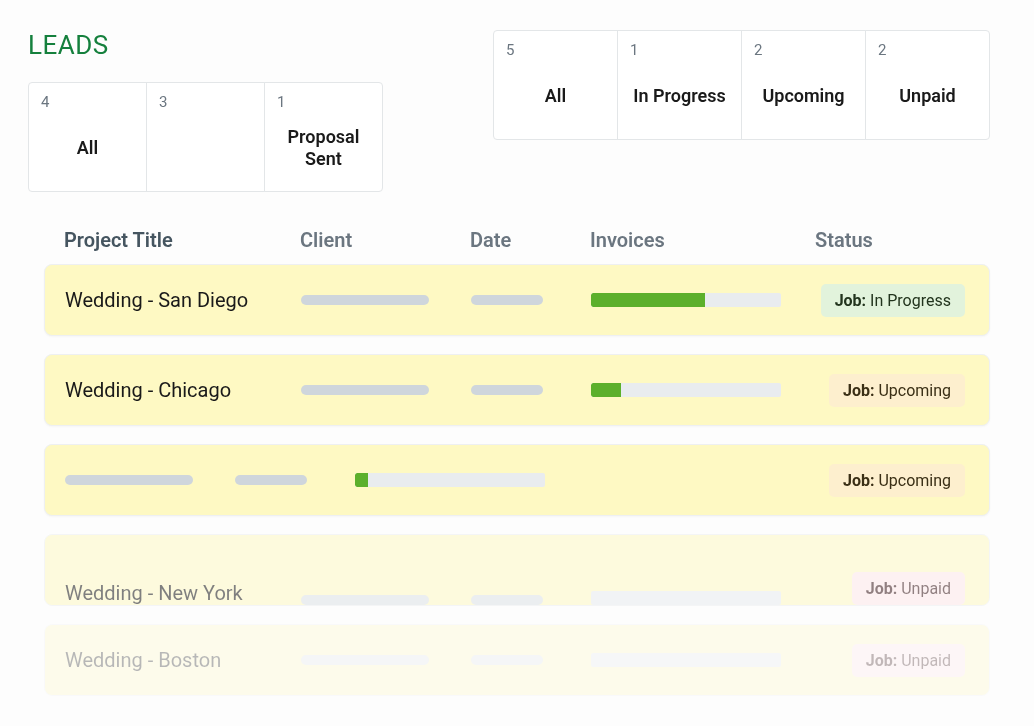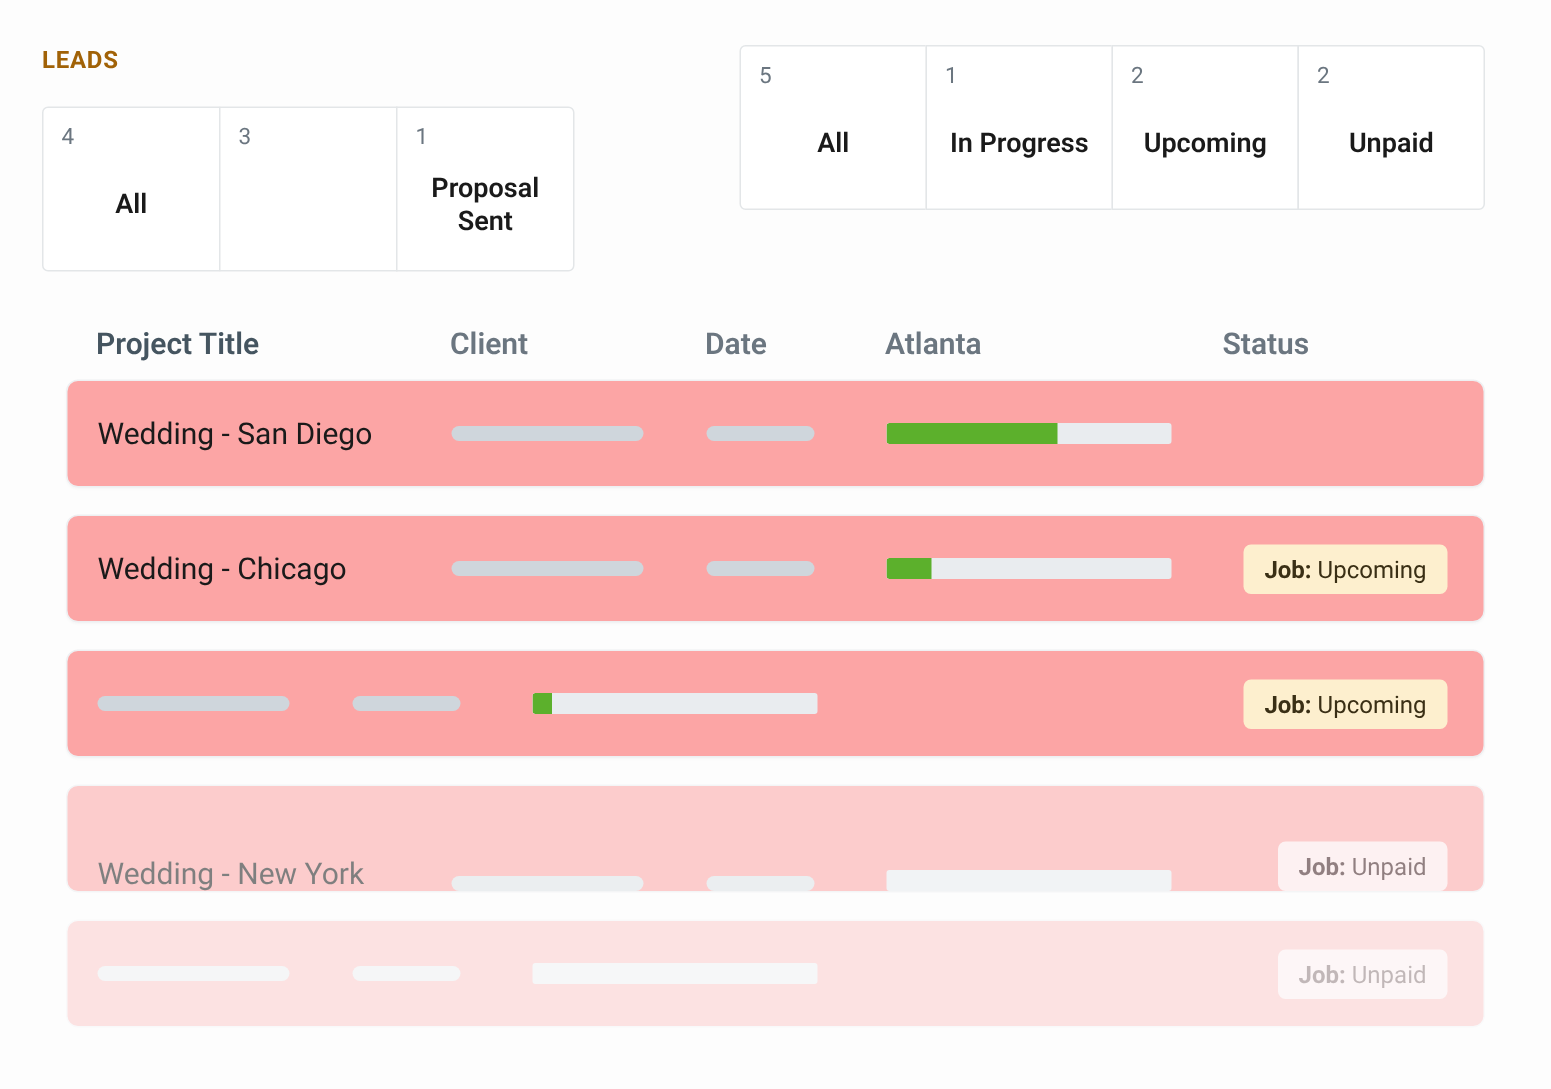--- a/index.html
+++ b/index.html
@@ -14,25 +14,25 @@
   }
   .top {
     display: flex;
     gap: 110px;
     margin-bottom: 36px;
   }
   .section {
     flex: 0 0 auto;
   }
   .section-title {
-    font-weight: 700;
-    font-size: 16px;
+    font-weight: 400;
+    font-size: 26px;
     letter-spacing: 0.5px;
     margin-bottom: 22px;
-    color: #a16207;
+    color: #15803d;
   }
   .cats {
     display: flex;
   }
   .cat {
     border: 1px solid #e3e6e8;
     background: #fff;
     width: 119px;
     height: 110px;
     padding: 10px 12px 0 12px;
@@ -70,21 +70,21 @@
     font-weight: 600;
     color: #6b7680;
     align-items: center;
   }
   .thead .col-title { width: 236px; color:#455560;}
   .thead .col-client { width: 170px; }
   .thead .col-date { width: 120px; }
   .thead .col-inv { width: 225px; }
   .thead .col-status { flex: 1; }
   .row {
-    background: #fca5a5;
+    background: #fef9c3;
     border: 1px solid #eef0f2;
     border-radius: 8px;
     margin-bottom: 18px;
     box-shadow: 0 1px 2px rgba(0,0,0,0.03);
     display: flex;
     align-items: center;
     height: 72px;
     padding: 0 20px;
   }
   .row .col-title  { width: 236px; font-size: 20px; font-weight: 400; color:#1a1a1a;}
@@ -168,37 +168,40 @@
       </div>
     </div>
   </div>
 </div>
 
 <div class="table-wrap">
   <div class="thead">
     <div class="col-title">Project Title</div>
     <div class="col-client">Client</div>
     <div class="col-date">Date</div>
-    <div class="col-inv">Atlanta</div>
+    <div class="col-inv">Invoices</div>
     <div class="col-status">Status</div>
   </div>
   <div id="rows">
       <div class="row">
         <div class="col-title">Wedding - San Diego</div>
         <div class="col-client">
           <div class="placeholder"></div>
         </div>
         <div class="col-date">
           <div class="placeholder"></div>
         </div>
         <div class="col-inv">
           <div class="progress">
             <div class="progress-fill" style="width: 60%;"></div>
           </div>
         </div>
+        <div class="col-status">
+          <div class="badge green"><b>Job:</b><span> In Progress</span></div>
+        </div>
       </div>
       <div class="row">
         <div class="col-title">Wedding - Chicago</div>
         <div class="col-client">
           <div class="placeholder"></div>
         </div>
         <div class="col-date">
           <div class="placeholder"></div>
         </div>
         <div class="col-inv">
@@ -235,20 +238,21 @@
           <div class="placeholder"></div>
         </div>
         <div class="col-inv">
           <div class="progress"></div>
         </div>
         <div class="col-status">
           <div class="badge pink"><b>Job:</b><span> Unpaid</span></div>
         </div>
       </div>
       <div class="row faded2">
+        <div class="col-title">Wedding - Boston</div>
         <div class="col-client">
           <div class="placeholder"></div>
         </div>
         <div class="col-date">
           <div class="placeholder"></div>
         </div>
         <div class="col-inv">
           <div class="progress"></div>
         </div>
         <div class="col-status">

